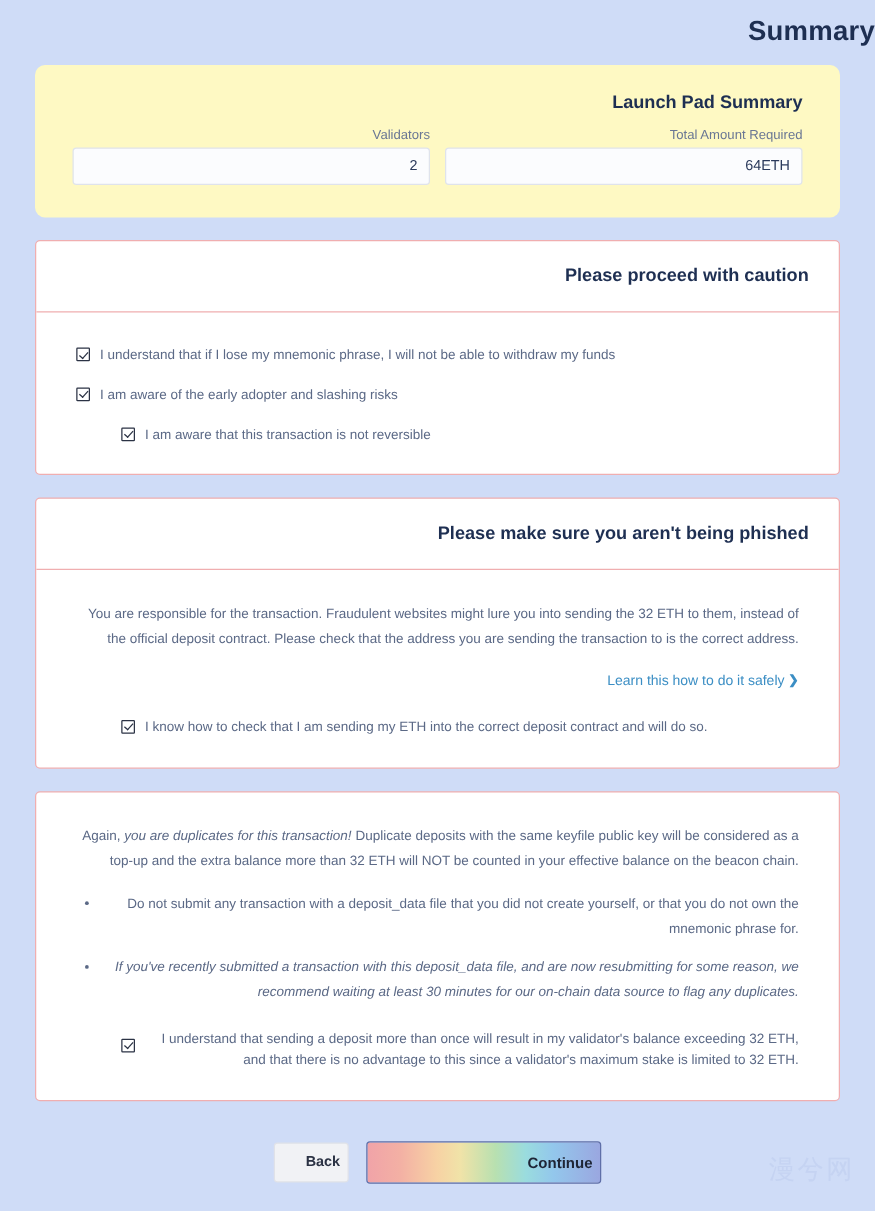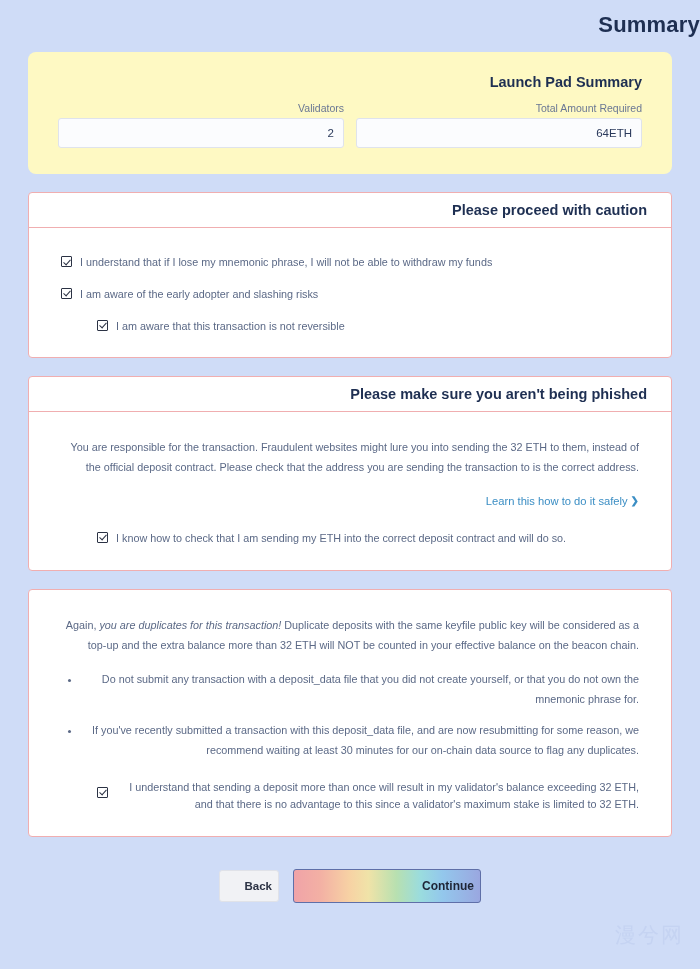--- a/index.html
+++ b/index.html
@@ -71,21 +71,21 @@
 
   
   .warn-card {
     border: 1px solid #f0aeb0;
     border-radius: 4px;
     background: #fff;
     margin-top: 18px;
     overflow: hidden;
   }
   .warn-header {
-    padding: 9px 24px;
+    padding: 20px 24px;
     border-bottom: 1px solid #f0aeb0;
     font-size: 14.5px;
     font-weight: bold;
     color: #1e2f52;
   }
   .warn-body {
     padding: 26px 32px 22px 32px;
     font-size: 11px;
     line-height: 1.75;
     color: #5b6986;
@@ -153,21 +153,21 @@
   ul.bullets {
     margin: 6px 0 18px 0;
     padding-left: 20px;
   }
   ul.bullets li {
     font-size: 10.8px;
     line-height: 1.85;
     color: #5b6986;
     margin-bottom: 11px;
   }
-  ul.bullets li:last-child { margin-bottom: 15px; }
+  ul.bullets li:last-child { margin-bottom: 15px; font-style: italic; }
 
   .spaced-check { margin-top: 6px; }
   .spaced-check .cbox { margin-top: 8px; }
 
   
   .footer {
     display: flex;
     justify-content: center;
     align-items: center;
     gap: 14px;

